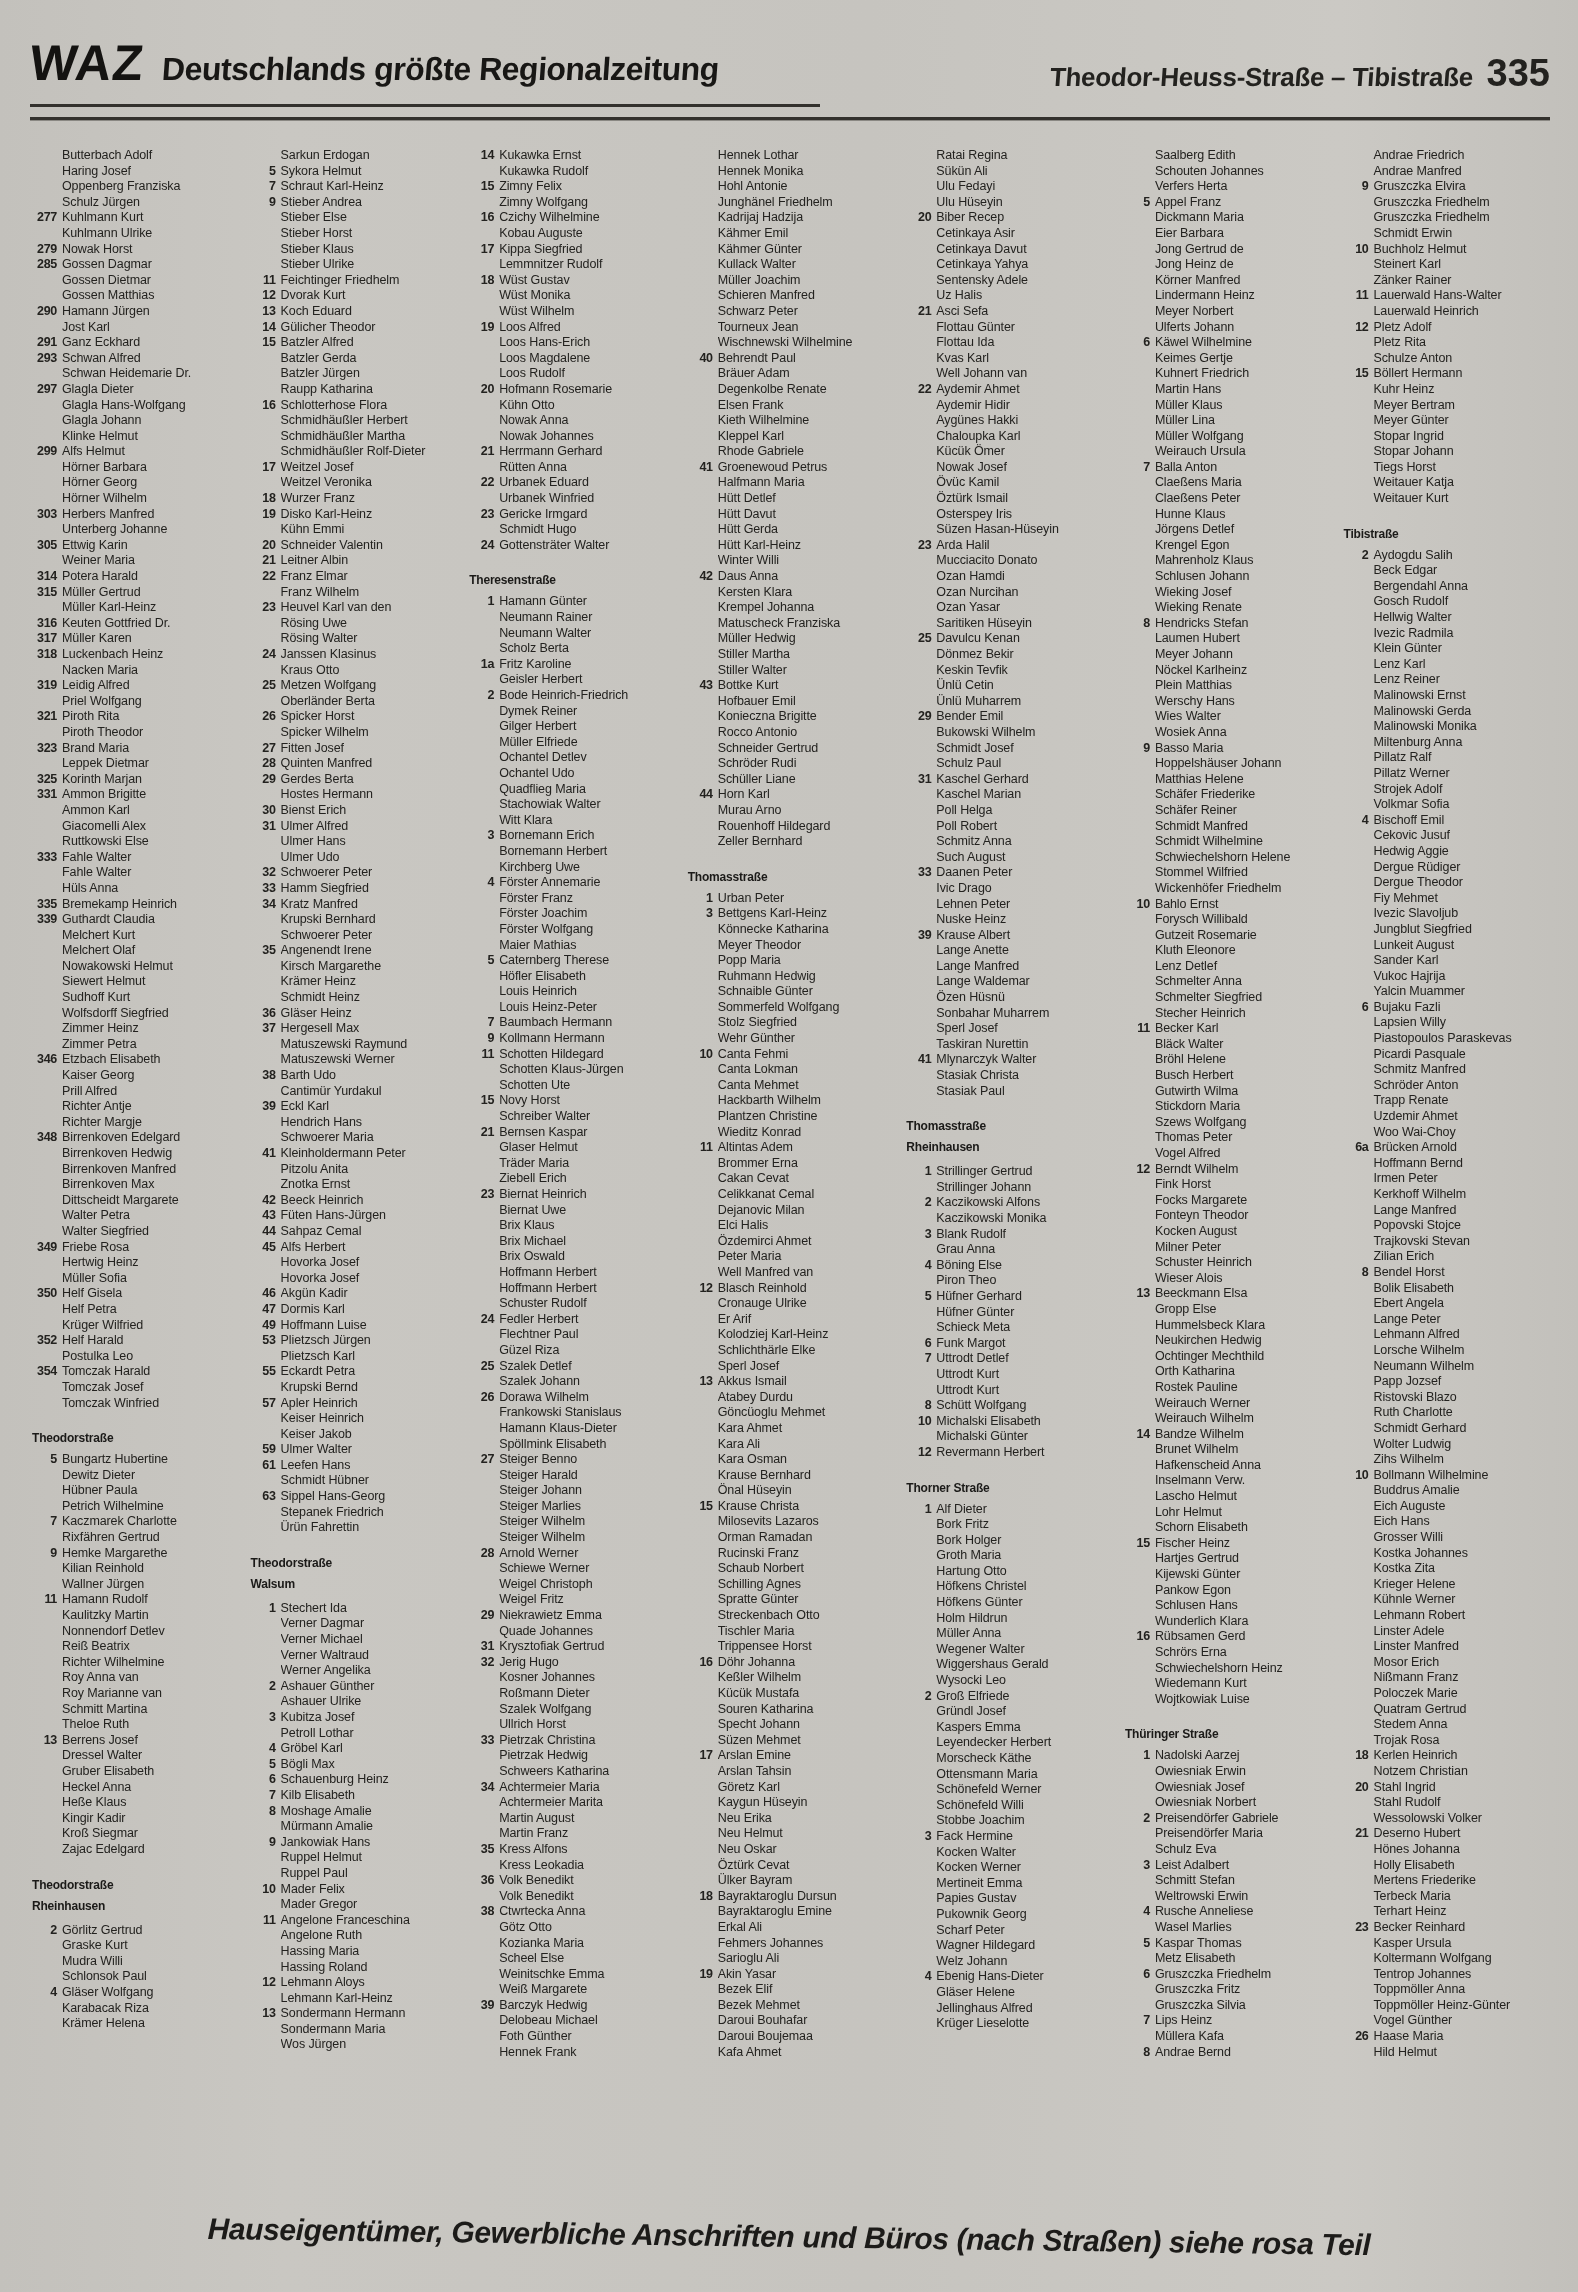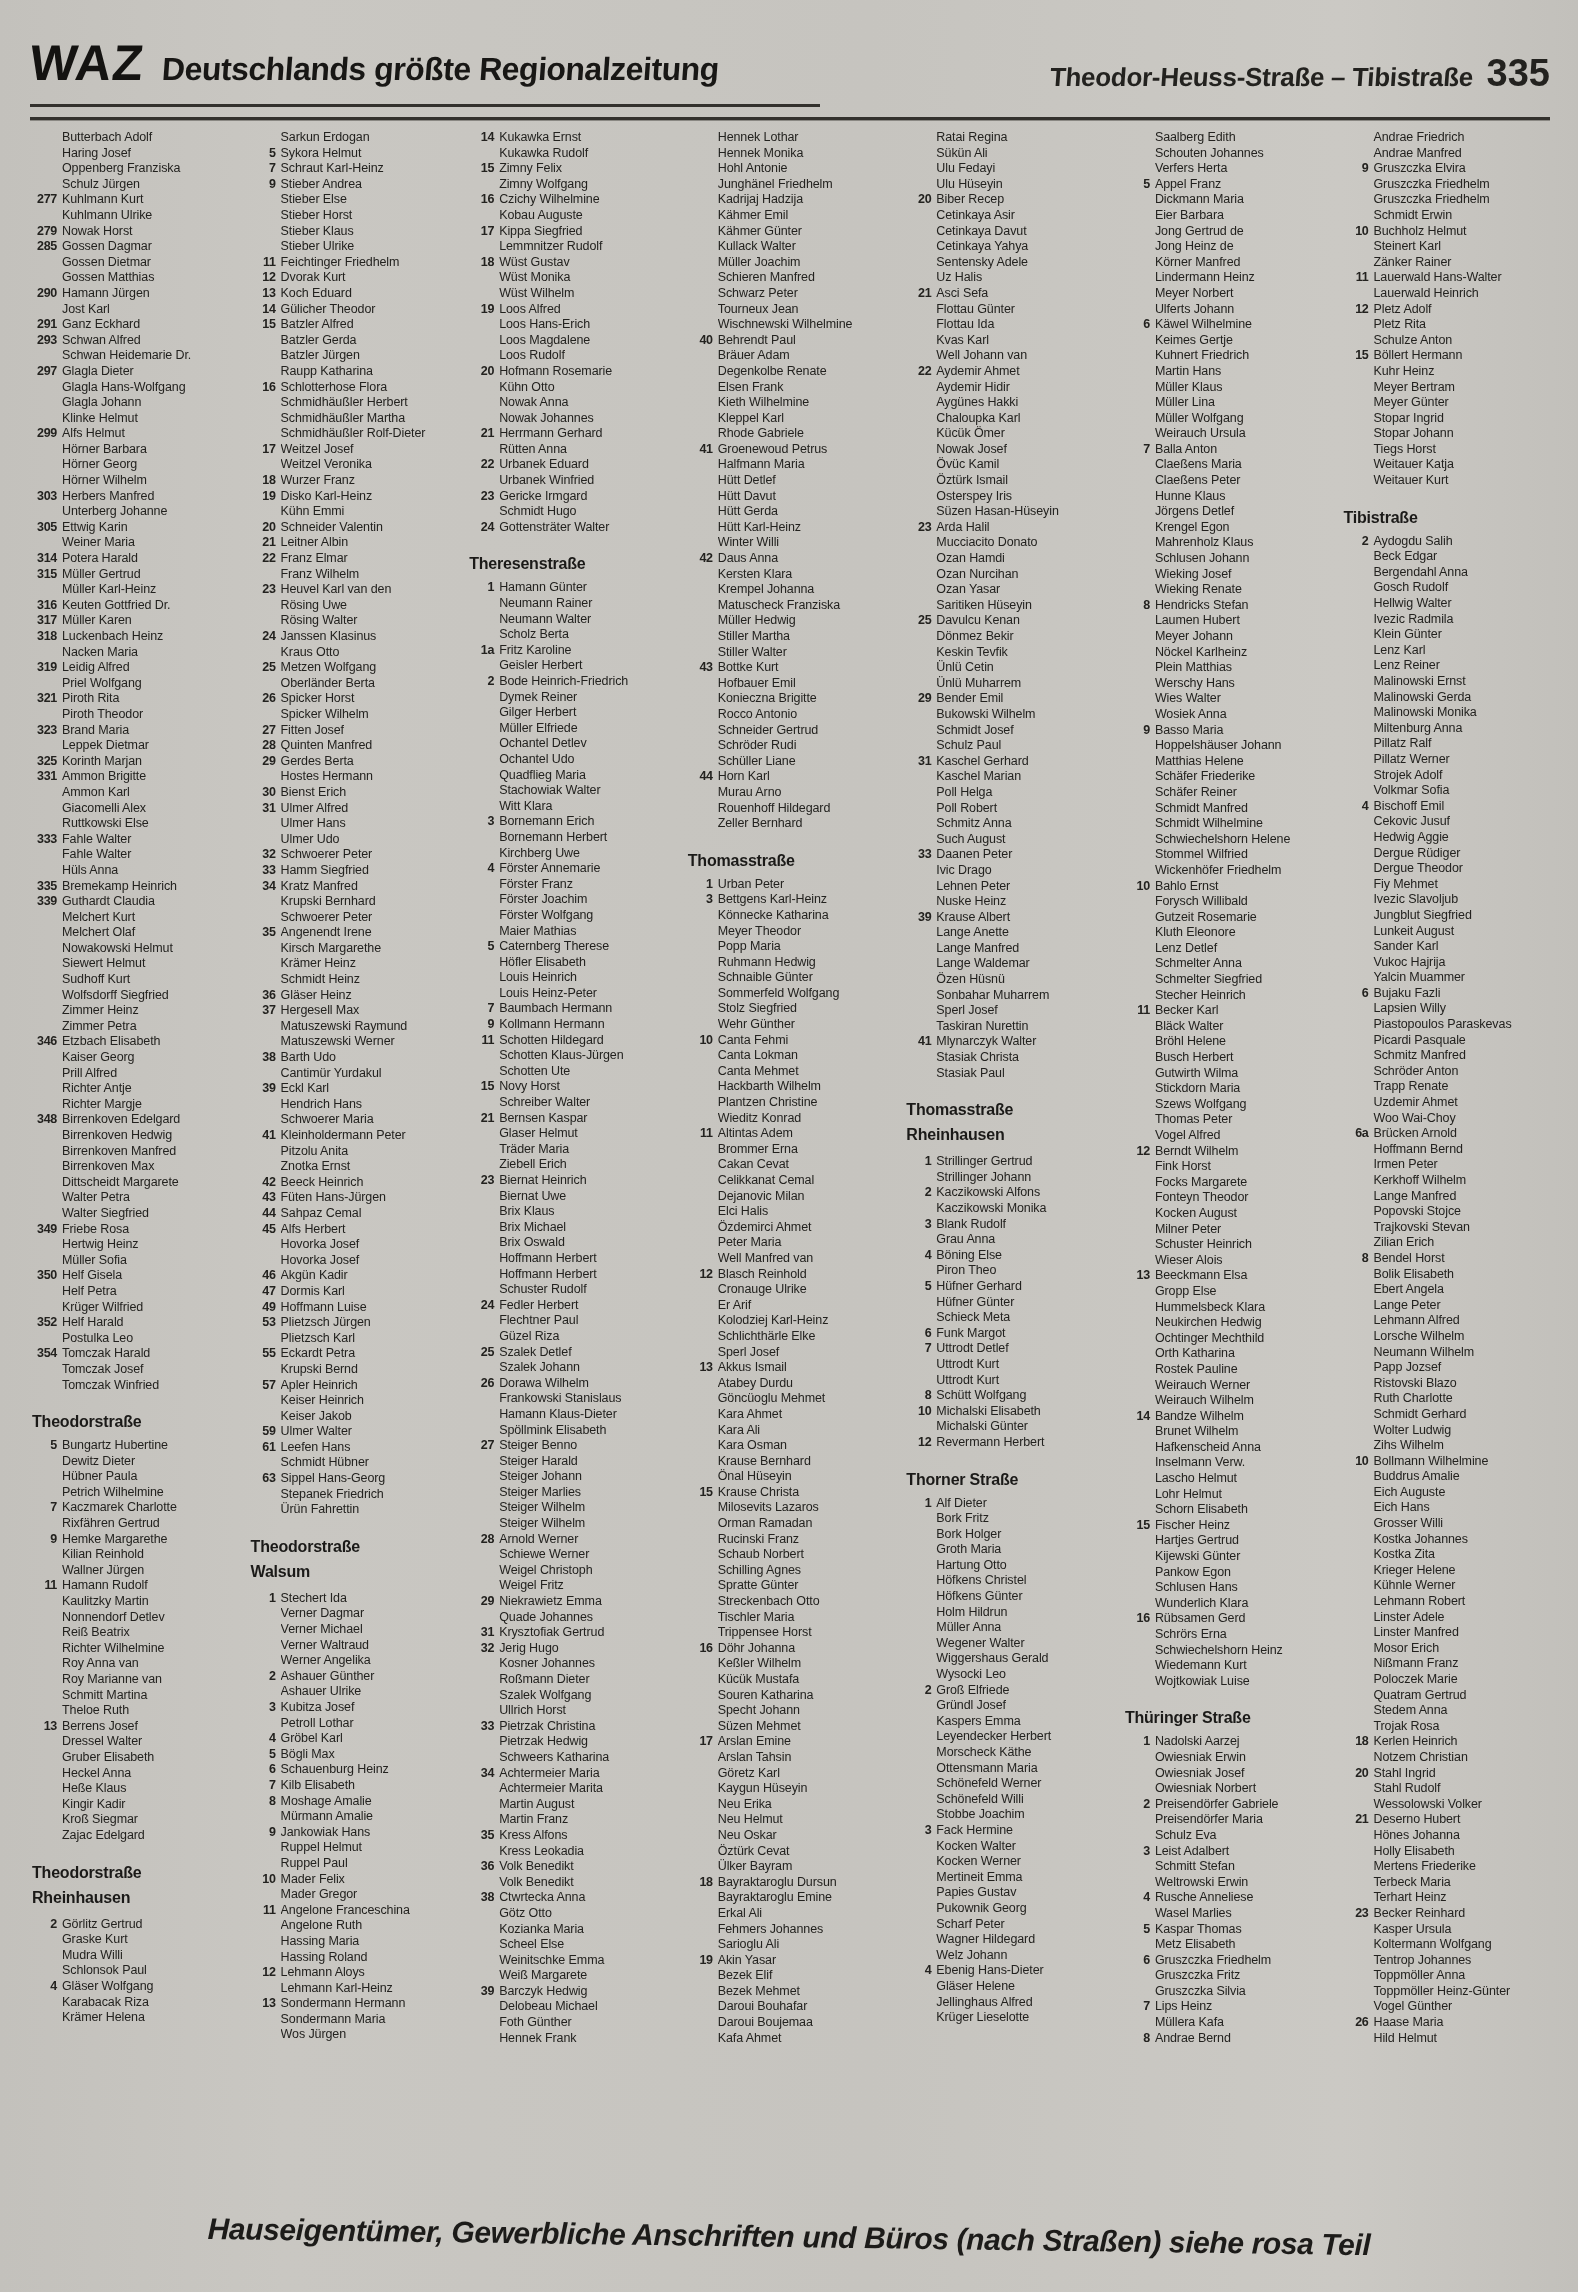--- a/index.html
+++ b/index.html
@@ -18,26 +18,26 @@
   .hdr-left{display:flex;align-items:baseline;gap:18px;}
   .logo{font-size:50px;font-weight:bold;letter-spacing:1px;transform:skewX(-6deg);display:inline-block;color:#141311;}
   .tagline{font-size:32px;font-weight:bold;letter-spacing:-0.5px;color:#181715;transform:skewX(-4deg);display:inline-block;}
   .hdr-right{display:flex;align-items:baseline;gap:14px;padding-top:18px;white-space:nowrap;}
   .range{font-size:26px;font-weight:bold;letter-spacing:-0.3px;transform:skewX(-4deg);display:inline-block;}
   .pageno{font-size:38px;font-weight:bold;}
   .rule{background:#33312d;height:3px;}
   .rule-left{width:790px;margin-top:4px;}
   .rule-full{width:100%;height:3px;margin-top:10px;box-shadow:0 1px 0 #8a8883;}
   
-  .columns{display:flex;gap:10px;margin-top:10px;height:2012px;overflow:hidden;}
+  .columns{display:flex;gap:10px;margin-top:28px;height:2012px;overflow:hidden;}
   .col{flex:1 1 0;min-width:0;}
   .row{display:flex;font-size:12.5px;line-height:15.6px;white-space:nowrap;}
   .num{flex:0 0 27px;text-align:right;font-weight:bold;padding-right:5px;letter-spacing:-0.3px;}
   .nm{flex:1 1 auto;overflow:hidden;letter-spacing:-0.1px;}
-  .street{font-size:16px;font-weight:bold;letter-spacing:-0.2px;margin:20px 0 7px 2px;color:#16514f;color:#1b1a18;}
+  .street{font-size:12px;font-weight:bold;letter-spacing:-0.2px;margin:20px 0 7px 2px;color:#16514f;color:#1b1a18;}
   .district{margin:0 0 10px 2px;}
   .street + .district{margin-top:2px;}
   
   .footer{
     position:absolute;left:0;right:0;bottom:38px;
     text-align:center;
     font-size:30px;font-weight:bold;font-style:italic;
     letter-spacing:-0.4px;color:#1c1b19;
     transform:rotate(0.8deg);
   }

